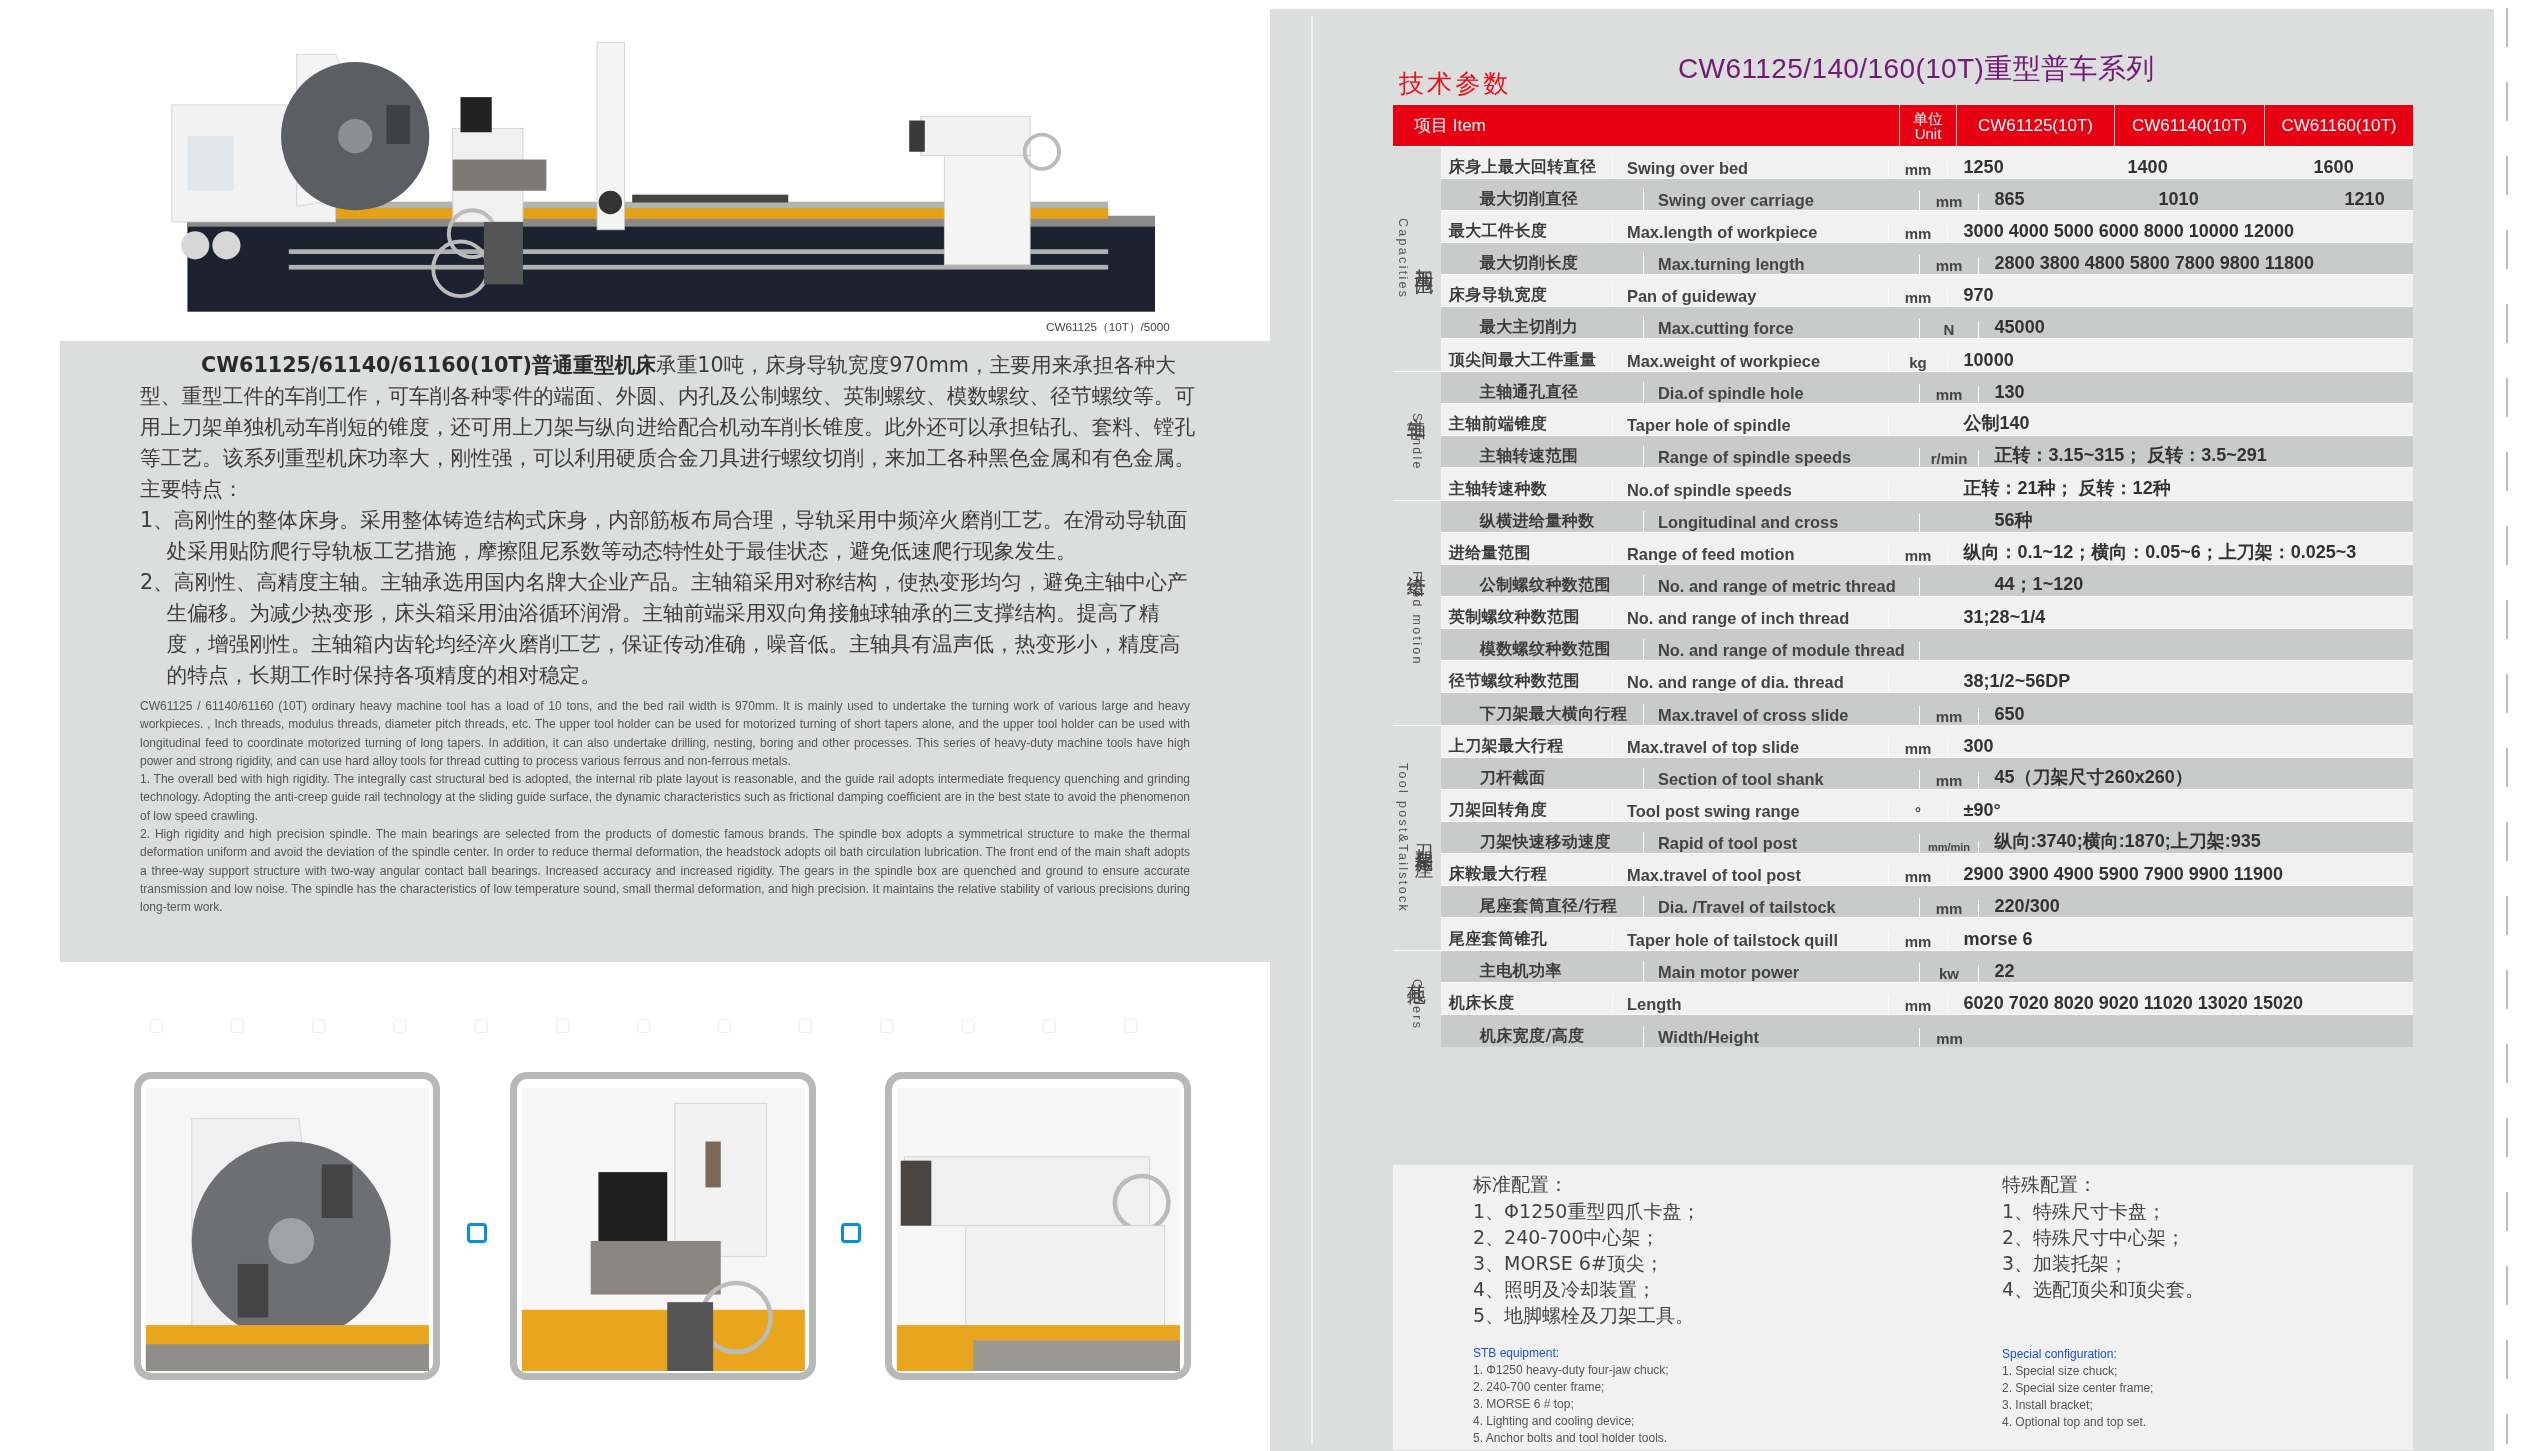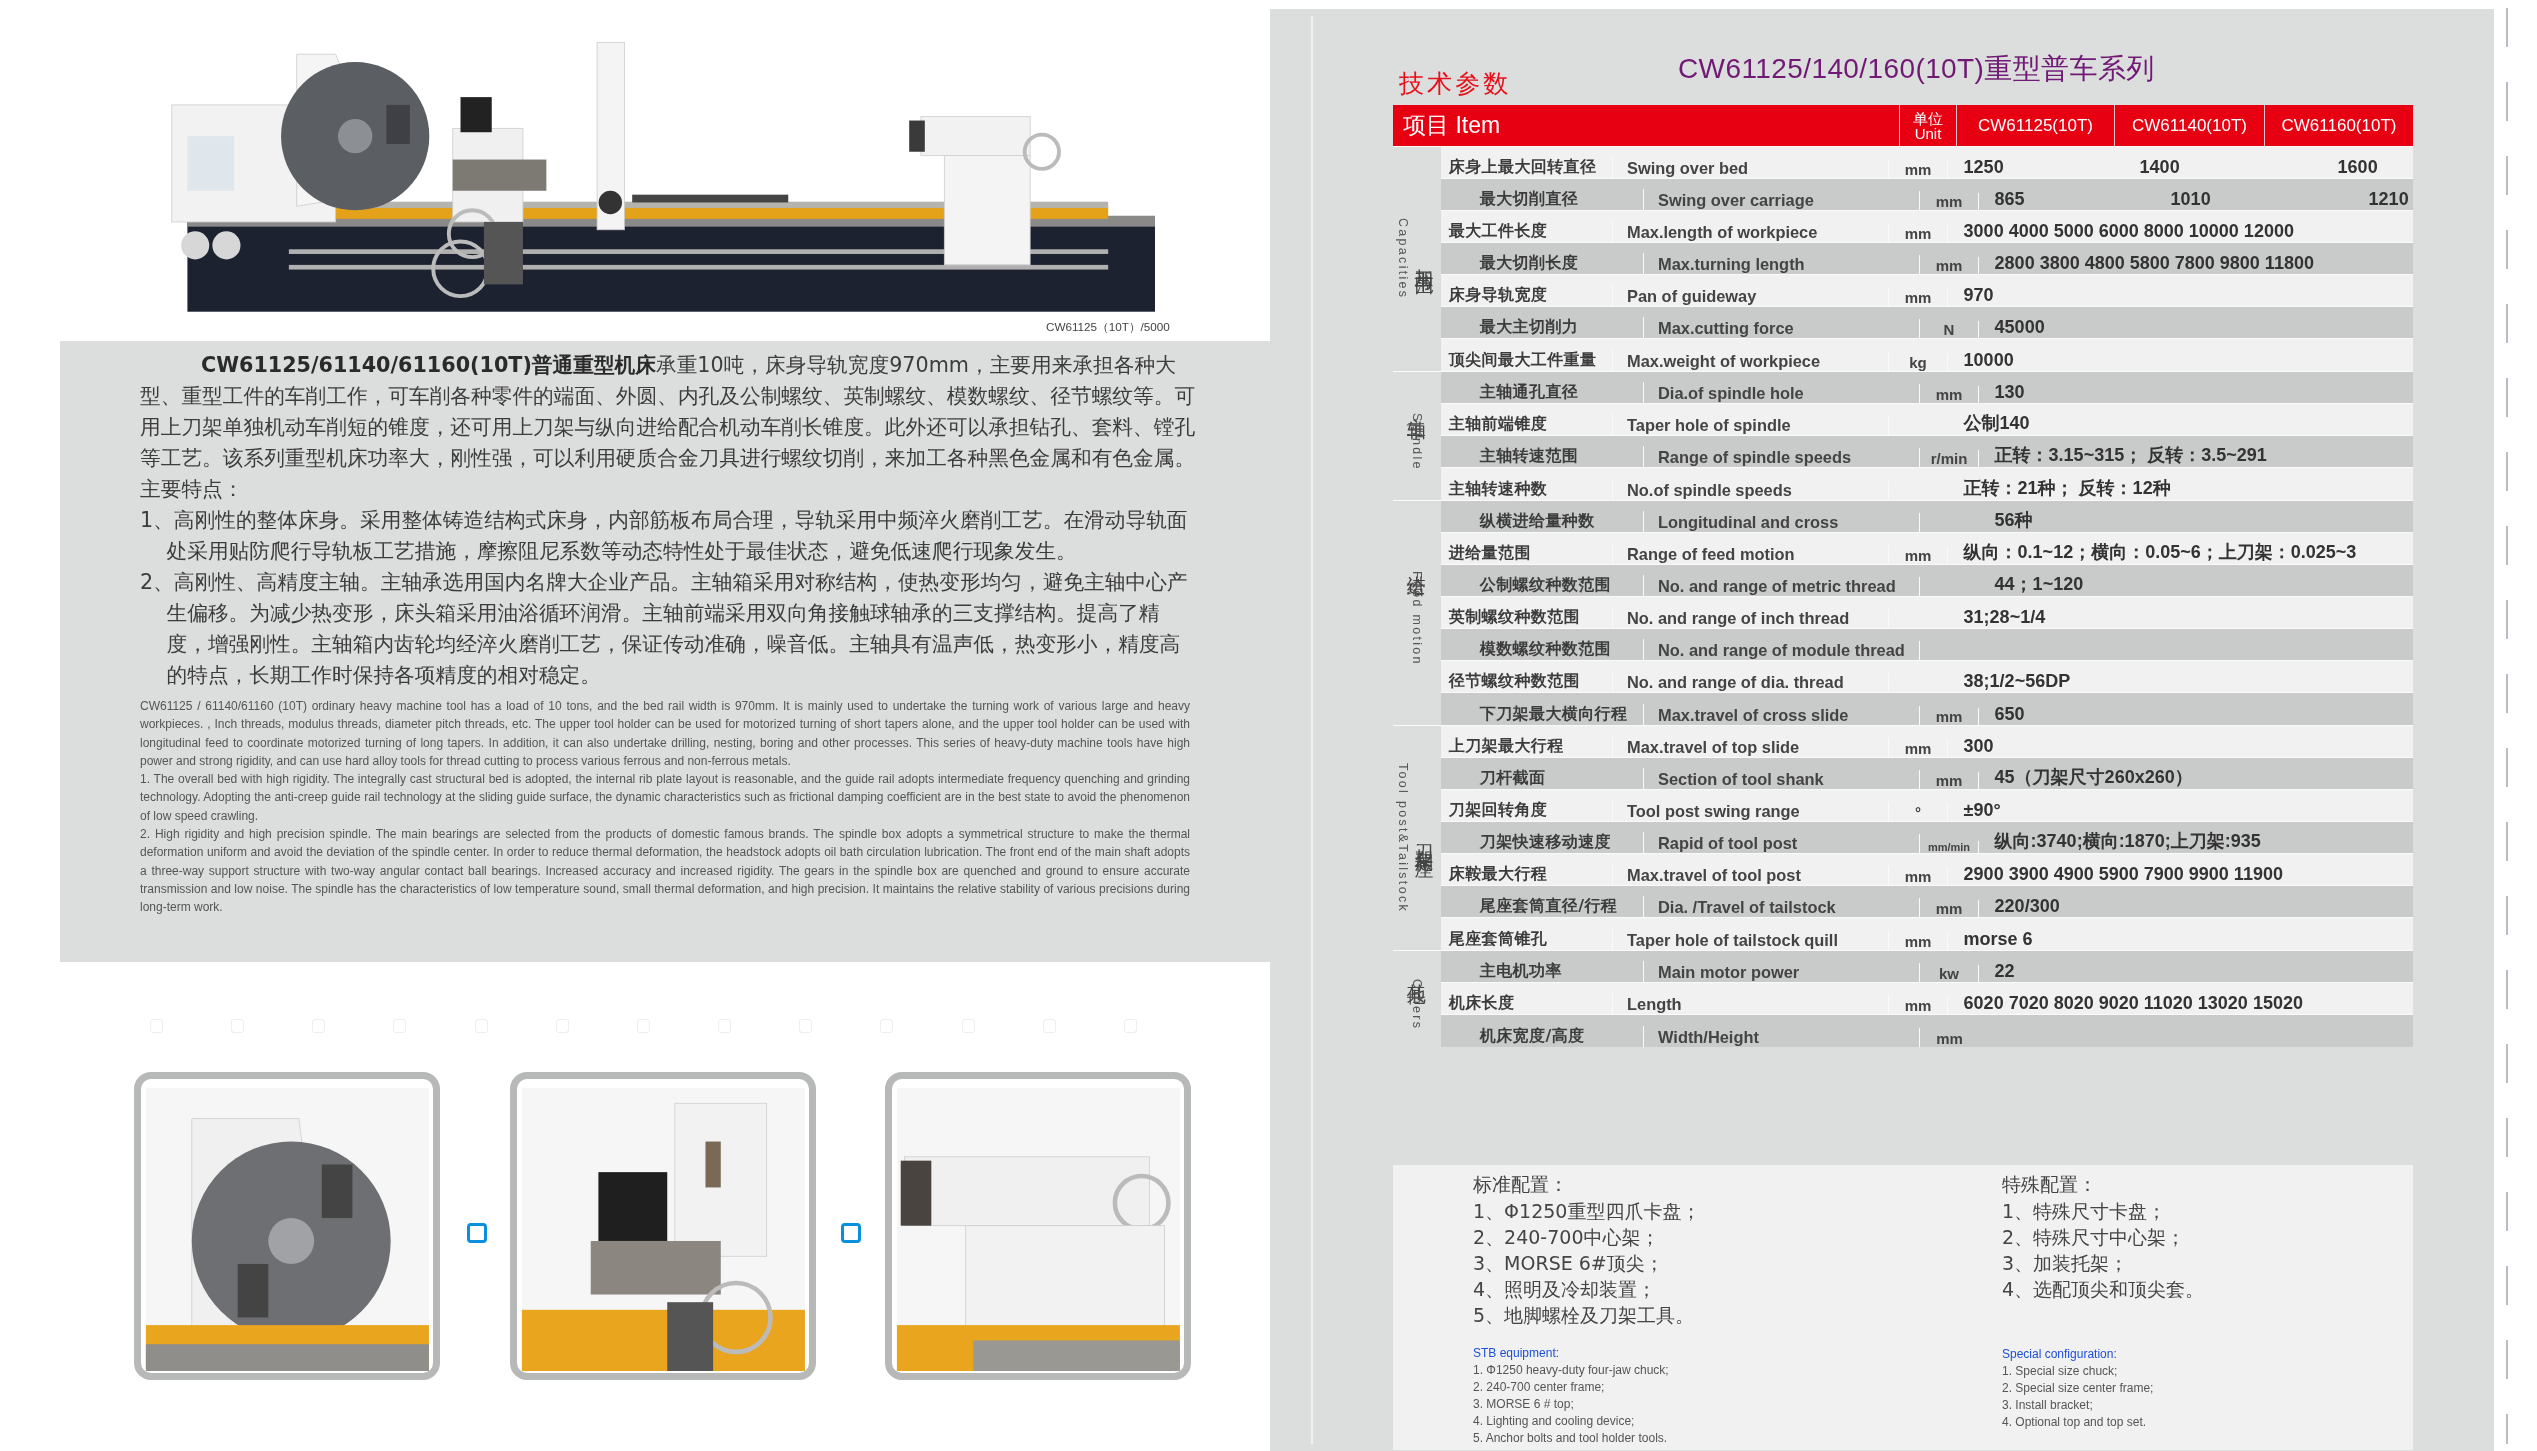--- a/index.html
+++ b/index.html
@@ -33,38 +33,38 @@
   
   .right-page { position: absolute; left: 1270px; top: 9.4px; width: 1224px; height: 1442px; background: #dcdddd; }
   .right-page .inner-line { position: absolute; left: 41px; top: 6.2px; width: 1.6px; height: 1428px; background: #f1f1f1; }
   .series-title { position: absolute; left: 1678px; top: 50px; font-size: 28px; color: #701a75; font-family: "Liberation Sans", sans-serif; letter-spacing: 0.4px; }
   .spec-title { position: absolute; left: 1399px; top: 67px; font-size: 25px; color: #e8101a; font-family: "DejaVu Sans", sans-serif; letter-spacing: 3.1px; }
 
   .spec-table { position: absolute; left: 1393px; top: 105px; width: 1020px; }
   .thead { display: flex; height: 41px; background: #e60012; color: #fff; font-family: "Liberation Sans", sans-serif; }
   .thead div { border-right: 1.6px solid #f3c4c6; display: flex; align-items: center; }
   .thead div:last-child { border-right: none; }
-  .th-item { width: 507px; padding-left: 10px; font-size: 23px; }
+  .th-item { width: 507px; padding-left: 21px; font-size: 17px; }
   .th-unit { width: 57px; flex-direction: column; justify-content: center; font-size: 15px; line-height: 15px; }
   .th-unit span { display: block; text-align: center; }
   .th-model { font-size: 17px; justify-content: center; }
 
   .group { display: flex; border-top: 1.6px solid #fafafa; }
   .group-label { width: 48px; background: #dcdddd; display: flex; flex-direction: column; align-items: center; justify-content: center; color: #444; }
   .group-label .zh { font-size: 19px; line-height: 26.5px; writing-mode: vertical-rl; letter-spacing: 3.1px; font-family: "DejaVu Sans", sans-serif; }
   .group-label .en { font-size: 12.5px; writing-mode: vertical-rl; letter-spacing: 2.3px; color: #555; margin-top: 4.7px; font-family: "Liberation Sans", sans-serif; }
   .group-label.combined { flex-direction: row; }
   .group-label.combined .en { margin: 0 1.6px 0 0; }
   .rows { flex: 1; }
   .row { display: flex; height: 32px; border-bottom: 1.6px solid #fafafa; font-size: 16.4px; align-items: flex-end; font-weight: bold; }
   .row:last-child { border-bottom: none; }
   .row.light { background: #f1f1f1; }
   .row.dark { background: #c9caca; padding-left: 31px; }
   .row > div { display: flex; align-items: center; border-right: 1.6px solid #fafafa; }
-  .row > div:last-child { border-right: none; gap: 12px; }
+  .row > div:last-child { border-right: none; }
   .c-zh { width: 172px; padding-left: 7.8px; font-family: "DejaVu Sans", sans-serif; font-size: 16px; color: #3c3c3c; letter-spacing: 0.4px; }
   .c-en { width: 276px; padding-left: 14px; font-family: "Liberation Sans", sans-serif; font-size: 16.4px; color: #444; }
   .c-unit { width: 59px; justify-content: center; font-family: "Liberation Sans", sans-serif; font-size: 15px; color: #444; }
   .c-unit.small { font-size: 11px; }
   .c-val { flex: 1; padding-left: 15.6px; font-family: "Liberation Sans", sans-serif; font-size: 18px; color: #333; white-space: nowrap; overflow: hidden; }
   .c-val .v { display: inline-block; }
   .c-val .v1 { width: 164px; }
   .c-val .v2 { width: 186px; }
 
   .config-box { position: absolute; left: 1393px; top: 1165px; width: 1020px; height: 285px; background: #f1f1f1; }

